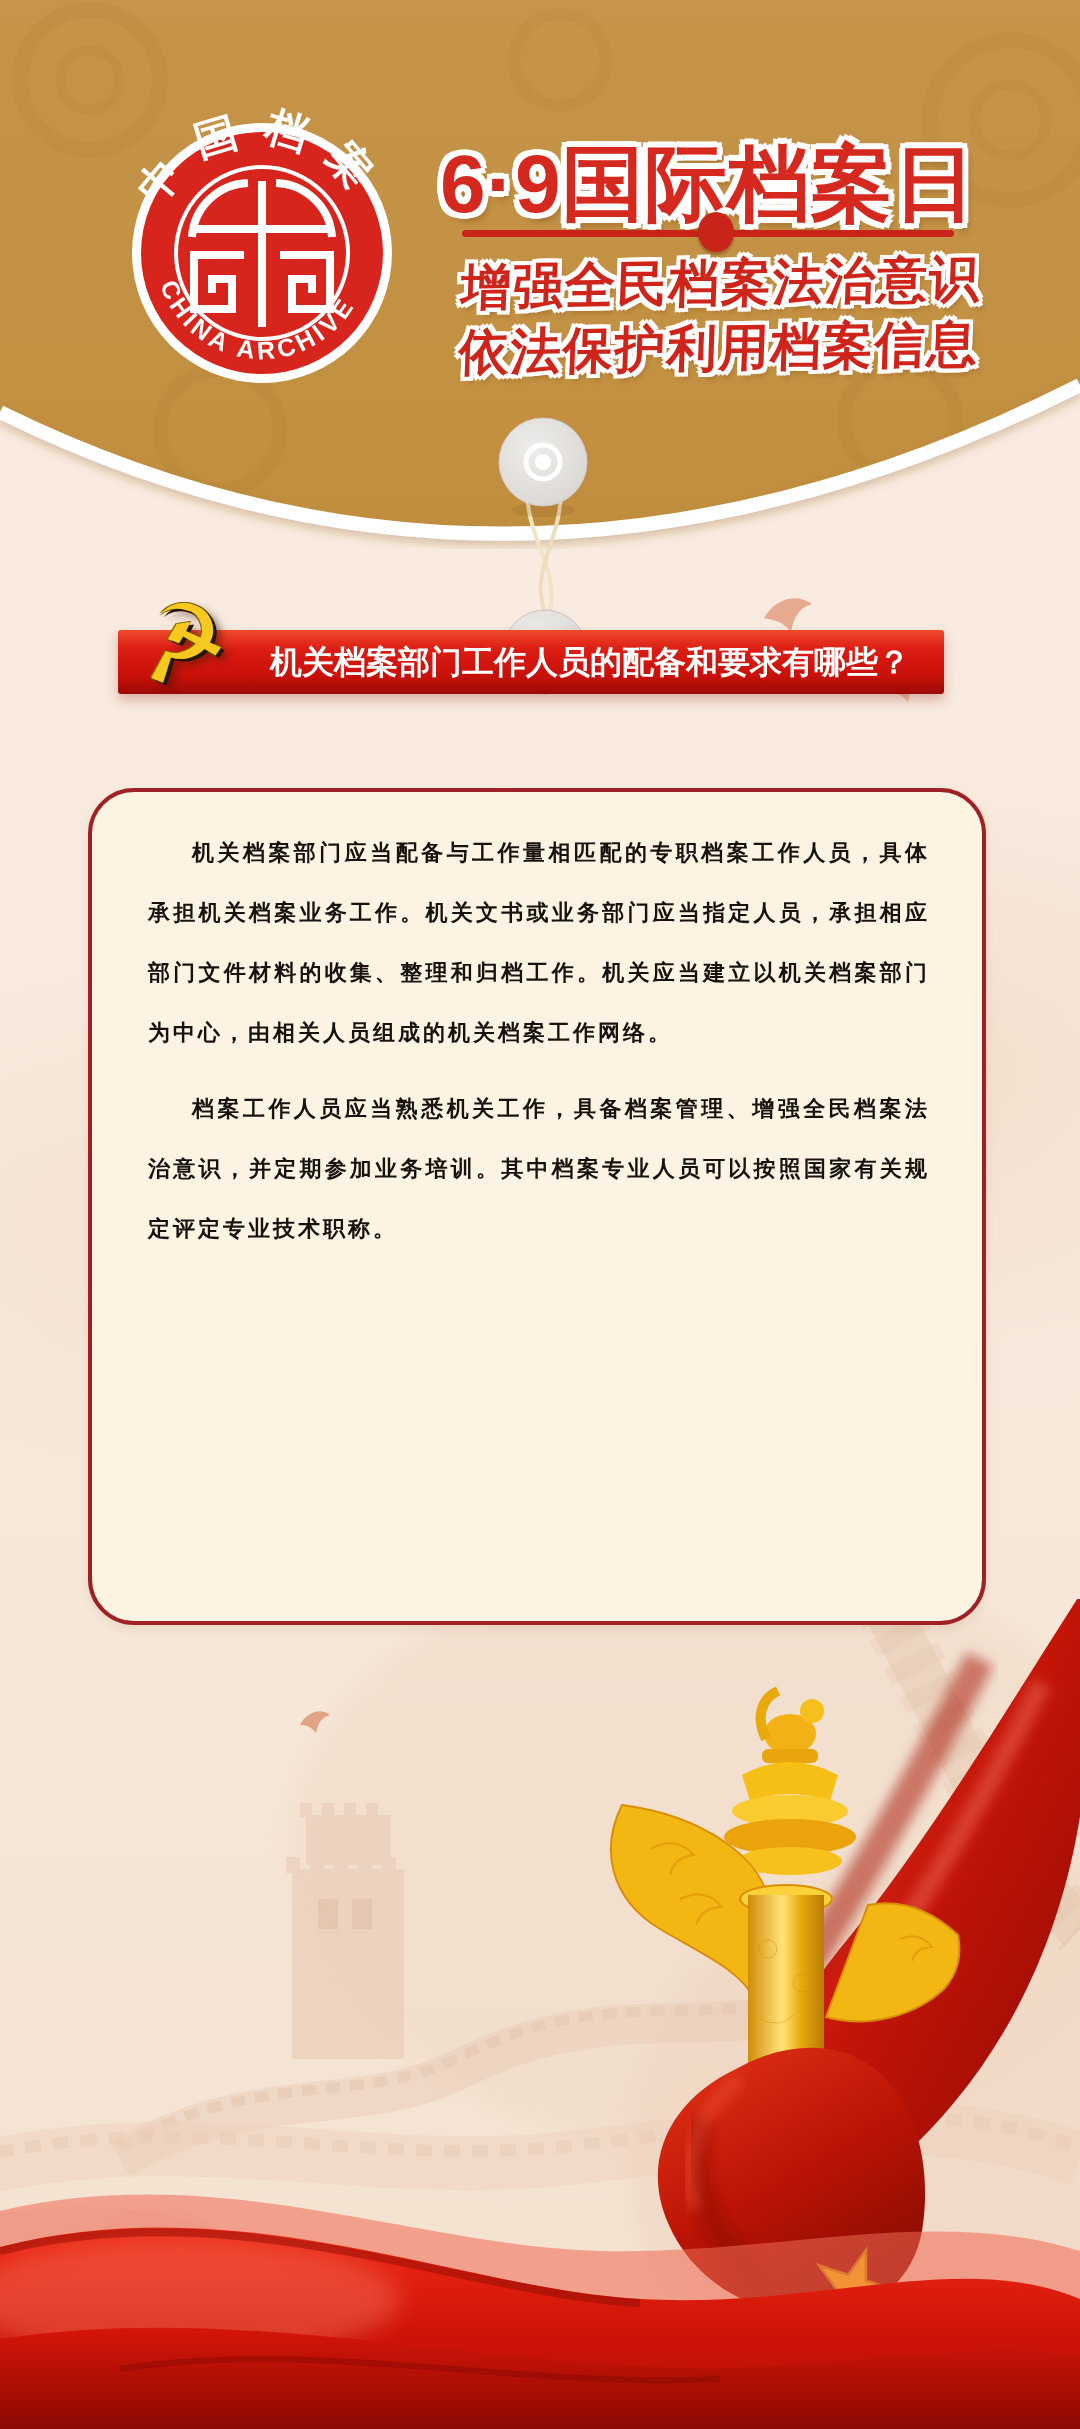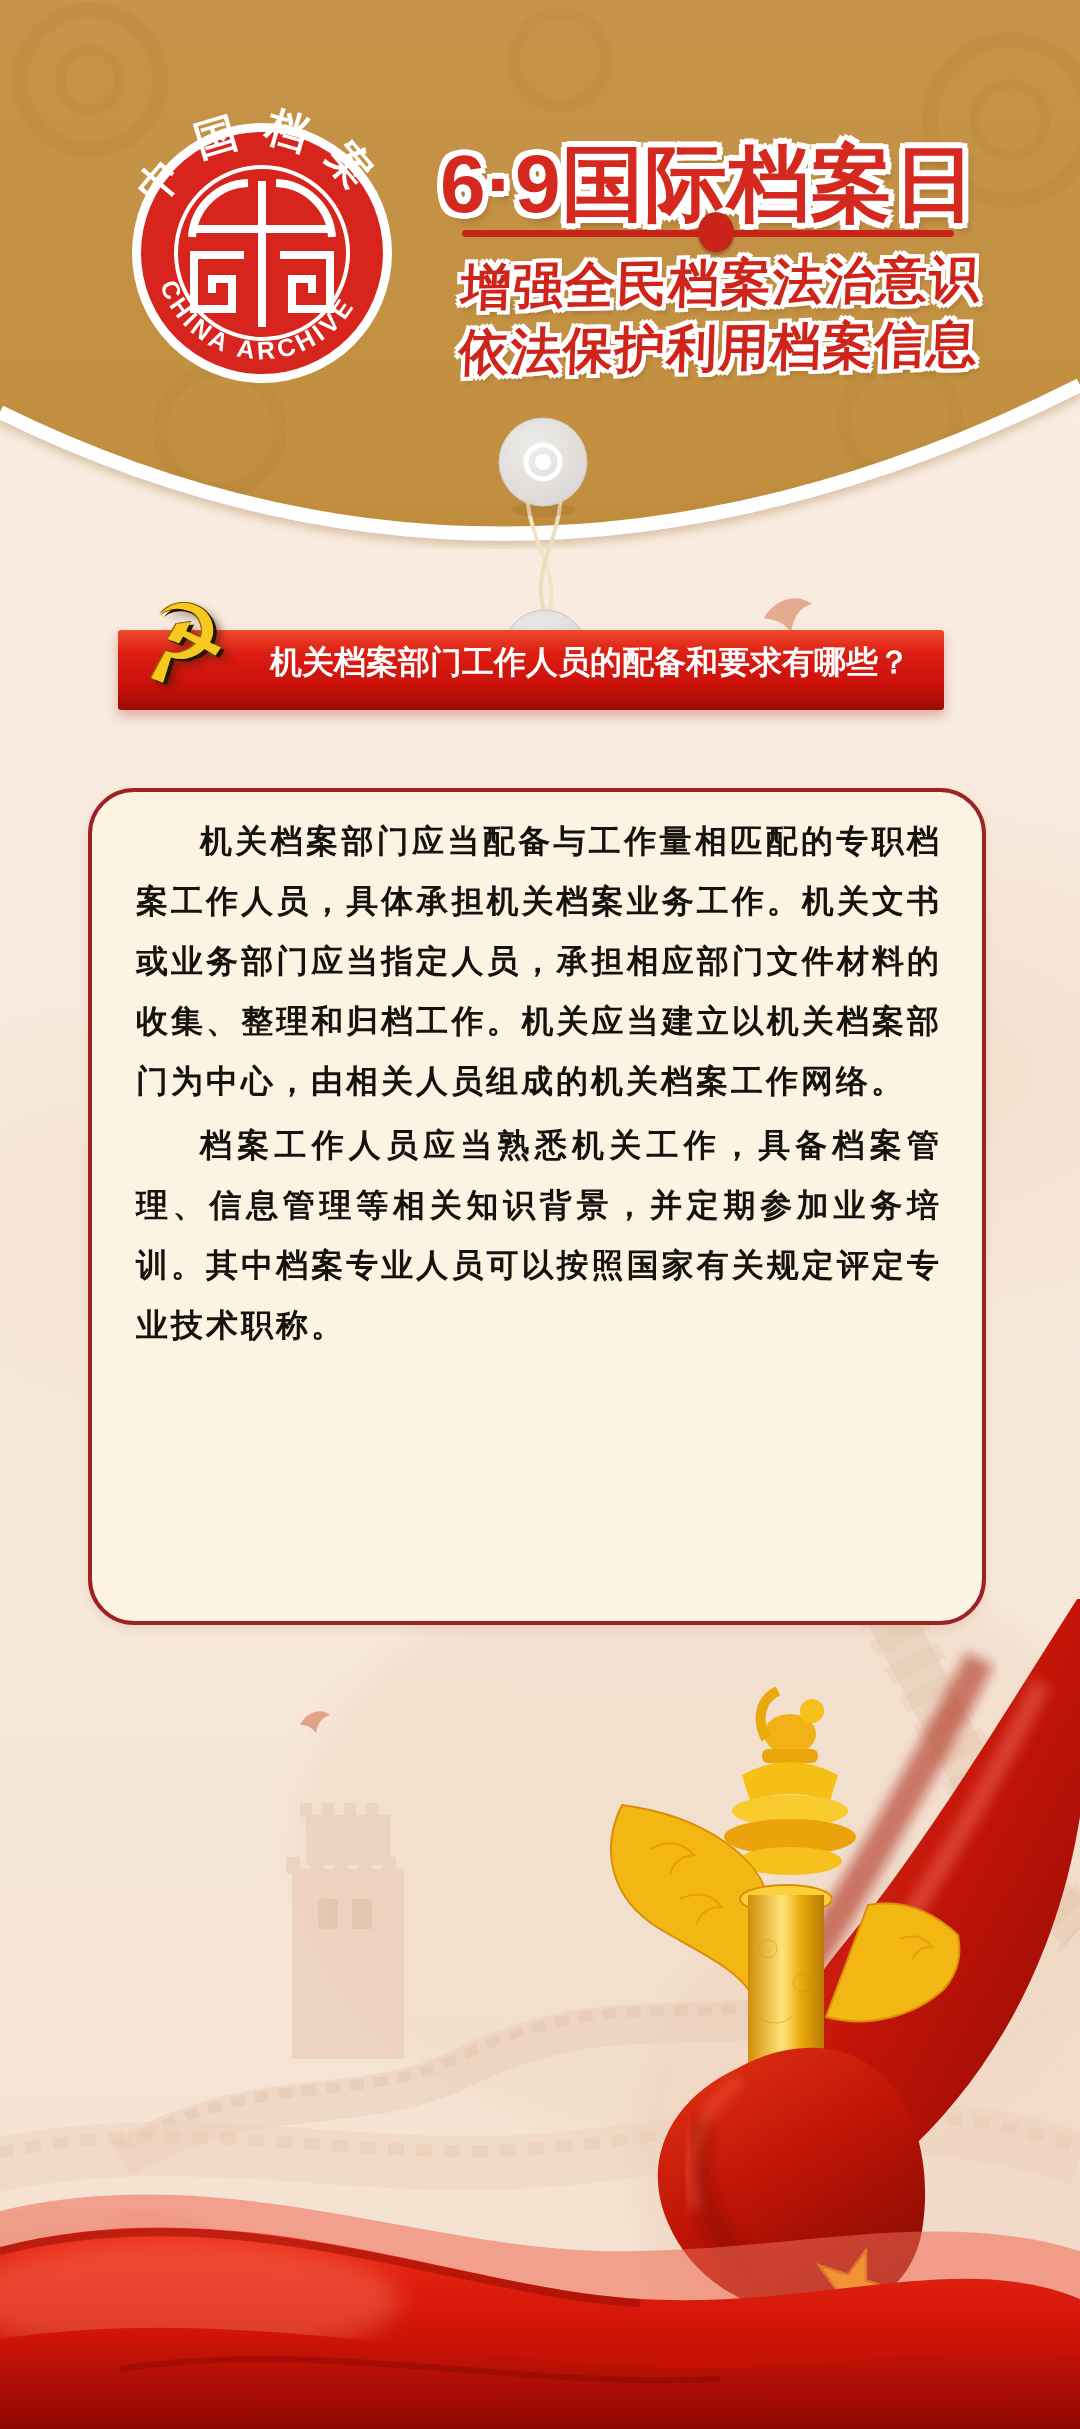--- a/index.html
+++ b/index.html
@@ -33,21 +33,21 @@
   .divider-dot{position:absolute;left:698px;top:212px;width:36px;height:40px;background:#c8241a;border-radius:50%;box-shadow:0 3px 3px rgba(80,30,5,.35);}
   .slogans{
     position:absolute;left:440px;top:251px;width:560px;text-align:center;
     font-size:50px;font-weight:bold;color:#ce241a;line-height:65px;letter-spacing:2px;white-space:nowrap;
     transform:rotate(-1deg) skewX(-3deg);
     text-shadow:-4px -4px 0 #fff,4px -4px 0 #fff,-4px 4px 0 #fff,4px 4px 0 #fff,
                 -4px 0 0 #fff,4px 0 0 #fff,0 -4px 0 #fff,0 4px 0 #fff,
                 4px 6px 5px rgba(92,44,8,.3);
   }
   .q-banner{
-    position:absolute;left:118px;top:630px;width:826px;height:80px;border-radius:3px;
+    position:absolute;left:118px;top:630px;width:826px;height:64px;border-radius:3px;
     background:linear-gradient(180deg,#ef4a2d 0%,#dc1d13 30%,#c81009 72%,#9c0a06 100%);
     box-shadow:0 6px 12px rgba(150,40,20,.3);
   }
   .q-banner .q-text{
     display:block;line-height:64px;padding-left:118px;text-align:center;
     font-size:32px;font-weight:bold;color:#ffffff;letter-spacing:0;white-space:nowrap;
   }
   .party-emblem{
     position:absolute;left:118px;top:588px;width:130px;height:120px;
     font-size:102px;line-height:110px;text-align:center;color:#f7c81f;
@@ -55,21 +55,21 @@
     text-shadow:3px 3px 0 #241700,-1px -1px 0 #8a6c00,1px -1px 0 #6b5200,-1px 1px 0 #6b5200,
                 6px 7px 9px rgba(60,20,0,.55);
   }
   .article{
     position:absolute;left:88px;top:788px;width:898px;height:837px;box-sizing:border-box;
     background:#fcf3e3;border:4px solid #9e2125;border-radius:46px;
     padding:15px 36px 0 40px;
     box-shadow:0 4px 10px rgba(160,90,60,.12);
   }
   .article p{
-    margin:4px;text-indent:2em;font-size:32px;line-height:60px;letter-spacing:3px;
+    margin:16px;text-indent:2em;font-size:22px;line-height:60px;letter-spacing:3px;
     color:#16130f;font-weight:600;text-align:justify;
   }
 </style>
 </head>
 <body>
 
 <div class="poster">
 
   <svg class="bottom-scene" width="1080" height="830" viewBox="0 0 1080 830">
     <defs>
@@ -280,16 +280,16 @@
     <circle cx="543" cy="462" r="8" fill="#ffffff"></circle>
   </svg>
 
   <div class="q-banner">
     <span class="q-text">机关档案部门工作人员的配备和要求有哪些？</span>
   </div>
   <div class="party-emblem">☭</div>
 
   <div class="article">
     <p>机关档案部门应当配备与工作量相匹配的专职档案工作人员，具体承担机关档案业务工作。机关文书或业务部门应当指定人员，承担相应部门文件材料的收集、整理和归档工作。机关应当建立以机关档案部门为中心，由相关人员组成的机关档案工作网络。</p>
-    <p>档案工作人员应当熟悉机关工作，具备档案管理、信息管理等相关知识背景，并定期参加业务培训。其中档案专业人员可以按照国家有关规定评定专业技术职称。</p>
+    <p>档案工作人员应当熟悉机关工作，具备档案管理、增强全民档案法治意识，并定期参加业务培训。其中档案专业人员可以按照国家有关规定评定专业技术职称。</p>
   </div>
 
 </div>
 
 </body></html>

